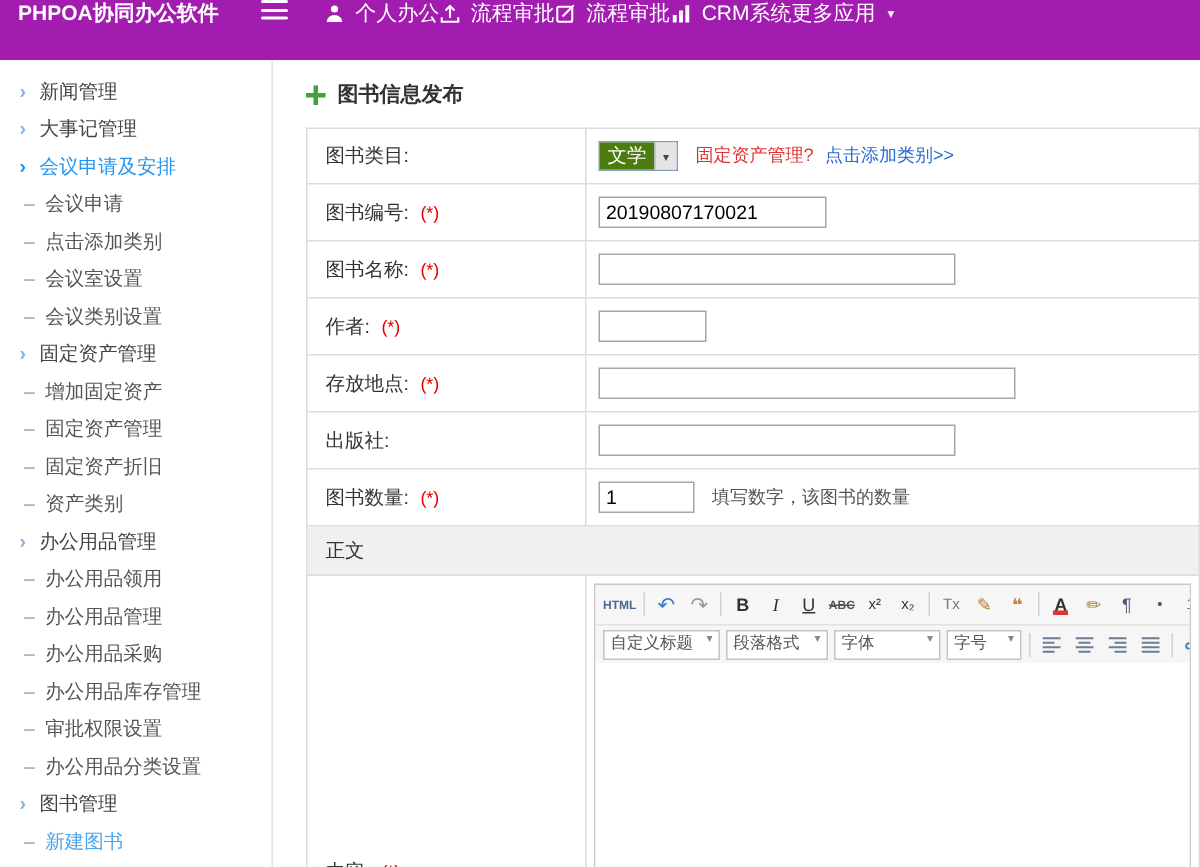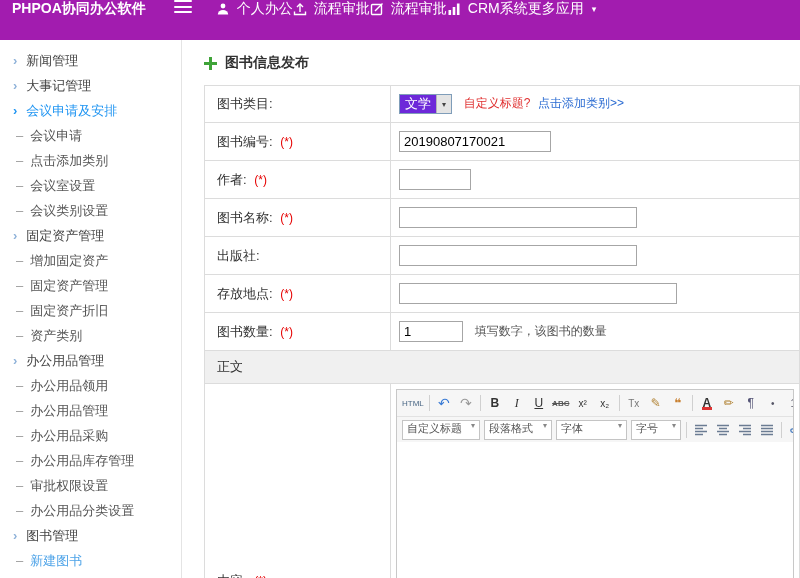--- a/index.html
+++ b/index.html
@@ -40,32 +40,32 @@
   .form td{border:1px solid #dcdcdc;font-size:13px;color:#333;padding:8px}
   td.lbl{width:186px;padding-left:12px}
   .req{color:#e60000;margin-left:4px;font-size:12px}
   input.txt{height:21px;border:1px solid #a6a6a6;font-size:13px;padding:1px 4px;font-family:inherit;vertical-align:middle;background:#fff}
   .w-bookno{width:152px}.w-name{width:238px}.w-author{width:72px}.w-pub{width:238px}.w-loc{width:278px}.w-qty{width:64px}
   .hint-red{color:#e03030;font-size:12px;margin-left:8px}
   .hint-link{color:#2a6bd2;font-size:12px;margin-left:4px;cursor:pointer;text-decoration:none}
   .hint-gray{color:#555;font-size:12px;margin-left:8px}
 
   .fake-select{display:inline-flex;align-items:stretch;border:1px solid #7f9db9;background:#fff;cursor:pointer;height:20px;vertical-align:middle}
-  .fs-text{background:#6d28d9;color:#fff;font-size:13px;padding:0 5px;display:flex;align-items:center}
+  .fs-text{background:#4d7c0f;color:#fff;font-size:13px;padding:0 5px;display:flex;align-items:center}
   .fs-caret{width:15px;background:#e4e4e4;border-left:1px solid #b5b5b5;font-size:8px;color:#444;display:flex;align-items:center;justify-content:center}
 
   td.section{background:#f0f0f0;padding:7px 12px;color:#333}
   td.content-lbl{vertical-align:middle;padding-left:12px}
   td.editor-cell{padding:5px;vertical-align:top}
 
   .editor{border:1px solid #c8c8c8}
   .tb-row{display:flex;align-items:center;flex-wrap:nowrap;overflow:hidden;background:#f6f6f6;padding:2px 3px;height:26px}
   .tb-row + .tb-row{border-top:1px solid #e2e2e2}
   .tb-btn{min-width:20px;height:20px;display:inline-flex;align-items:center;justify-content:center;font-size:12px;color:#333;margin:0 1px;cursor:pointer;border:1px solid transparent;border-radius:2px;flex:0 0 auto}
-  .tb-btn.g-html{font-size:8px;font-weight:normal;color:#4a6785;letter-spacing:0}
+  .tb-btn.g-html{font-size:8px;font-weight:bold;color:#4a6785;letter-spacing:0}
   .tb-btn.g-undo{color:#3a7bd5;font-size:14px}
   .tb-btn.g-redo{color:#9a9a9a;font-size:14px}
   .tb-btn.g-b{font-weight:bold}
   .tb-btn.g-i{font-style:italic;font-family:"Liberation Serif",serif}
   .tb-btn.g-u{text-decoration:underline}
   .tb-btn.g-abc{font-size:8px;font-weight:bold;text-decoration:line-through;color:#555}
   .tb-btn.g-sup,.tb-btn.g-sub{font-size:10px}
   .tb-btn.g-tx{font-size:10px;color:#777}
   .tb-btn.g-brush,.tb-btn.g-pen{color:#b08030;font-size:12px}
   .tb-btn.g-quote{color:#c87f2f;font-weight:bold}
@@ -239,66 +239,66 @@
       <tbody>
           <tr>
         <td class="lbl">
           <span>图书类目:</span>
         </td>
         <td>
           <span class="fake-select">
             <span class="fs-text">文学</span>
             <span class="fs-caret">▾</span>
           </span>
-          <span class="hint-red">自定义标题?</span>
+          <span class="hint-red">固定资产管理?</span>
           <a class="hint-link">点击添加类别&gt;&gt;</a>
         </td>
       </tr>
       <tr>
         <td class="lbl">
           <span>图书编号:</span>
           <span class="req">(*)</span>
         </td>
         <td>
           <input class="txt w-bookno" type="text" value="20190807170021" style="">
         </td>
       </tr>
       <tr>
         <td class="lbl">
+          <span>图书名称:</span>
+          <span class="req">(*)</span>
+        </td>
+        <td>
+          <input class="txt w-name" type="text" value="" style="">
+        </td>
+      </tr>
+      <tr>
+        <td class="lbl">
           <span>作者:</span>
           <span class="req">(*)</span>
         </td>
         <td>
           <input class="txt w-author" type="text" value="" style="">
         </td>
       </tr>
       <tr>
         <td class="lbl">
-          <span>图书名称:</span>
-          <span class="req">(*)</span>
-        </td>
-        <td>
-          <input class="txt w-name" type="text" value="" style="">
+          <span>存放地点:</span>
+          <span class="req">(*)</span>
+        </td>
+        <td>
+          <input class="txt w-loc" type="text" value="" style="">
         </td>
       </tr>
       <tr>
         <td class="lbl">
           <span>出版社:</span>
         </td>
         <td>
           <input class="txt w-pub" type="text" value="" style="">
-        </td>
-      </tr>
-      <tr>
-        <td class="lbl">
-          <span>存放地点:</span>
-          <span class="req">(*)</span>
-        </td>
-        <td>
-          <input class="txt w-loc" type="text" value="" style="">
         </td>
       </tr>
       <tr>
         <td class="lbl">
           <span>图书数量:</span>
           <span class="req">(*)</span>
         </td>
         <td>
           <input class="txt w-qty" type="text" value="1" style="">
           <span class="hint-gray">填写数字，该图书的数量</span>

